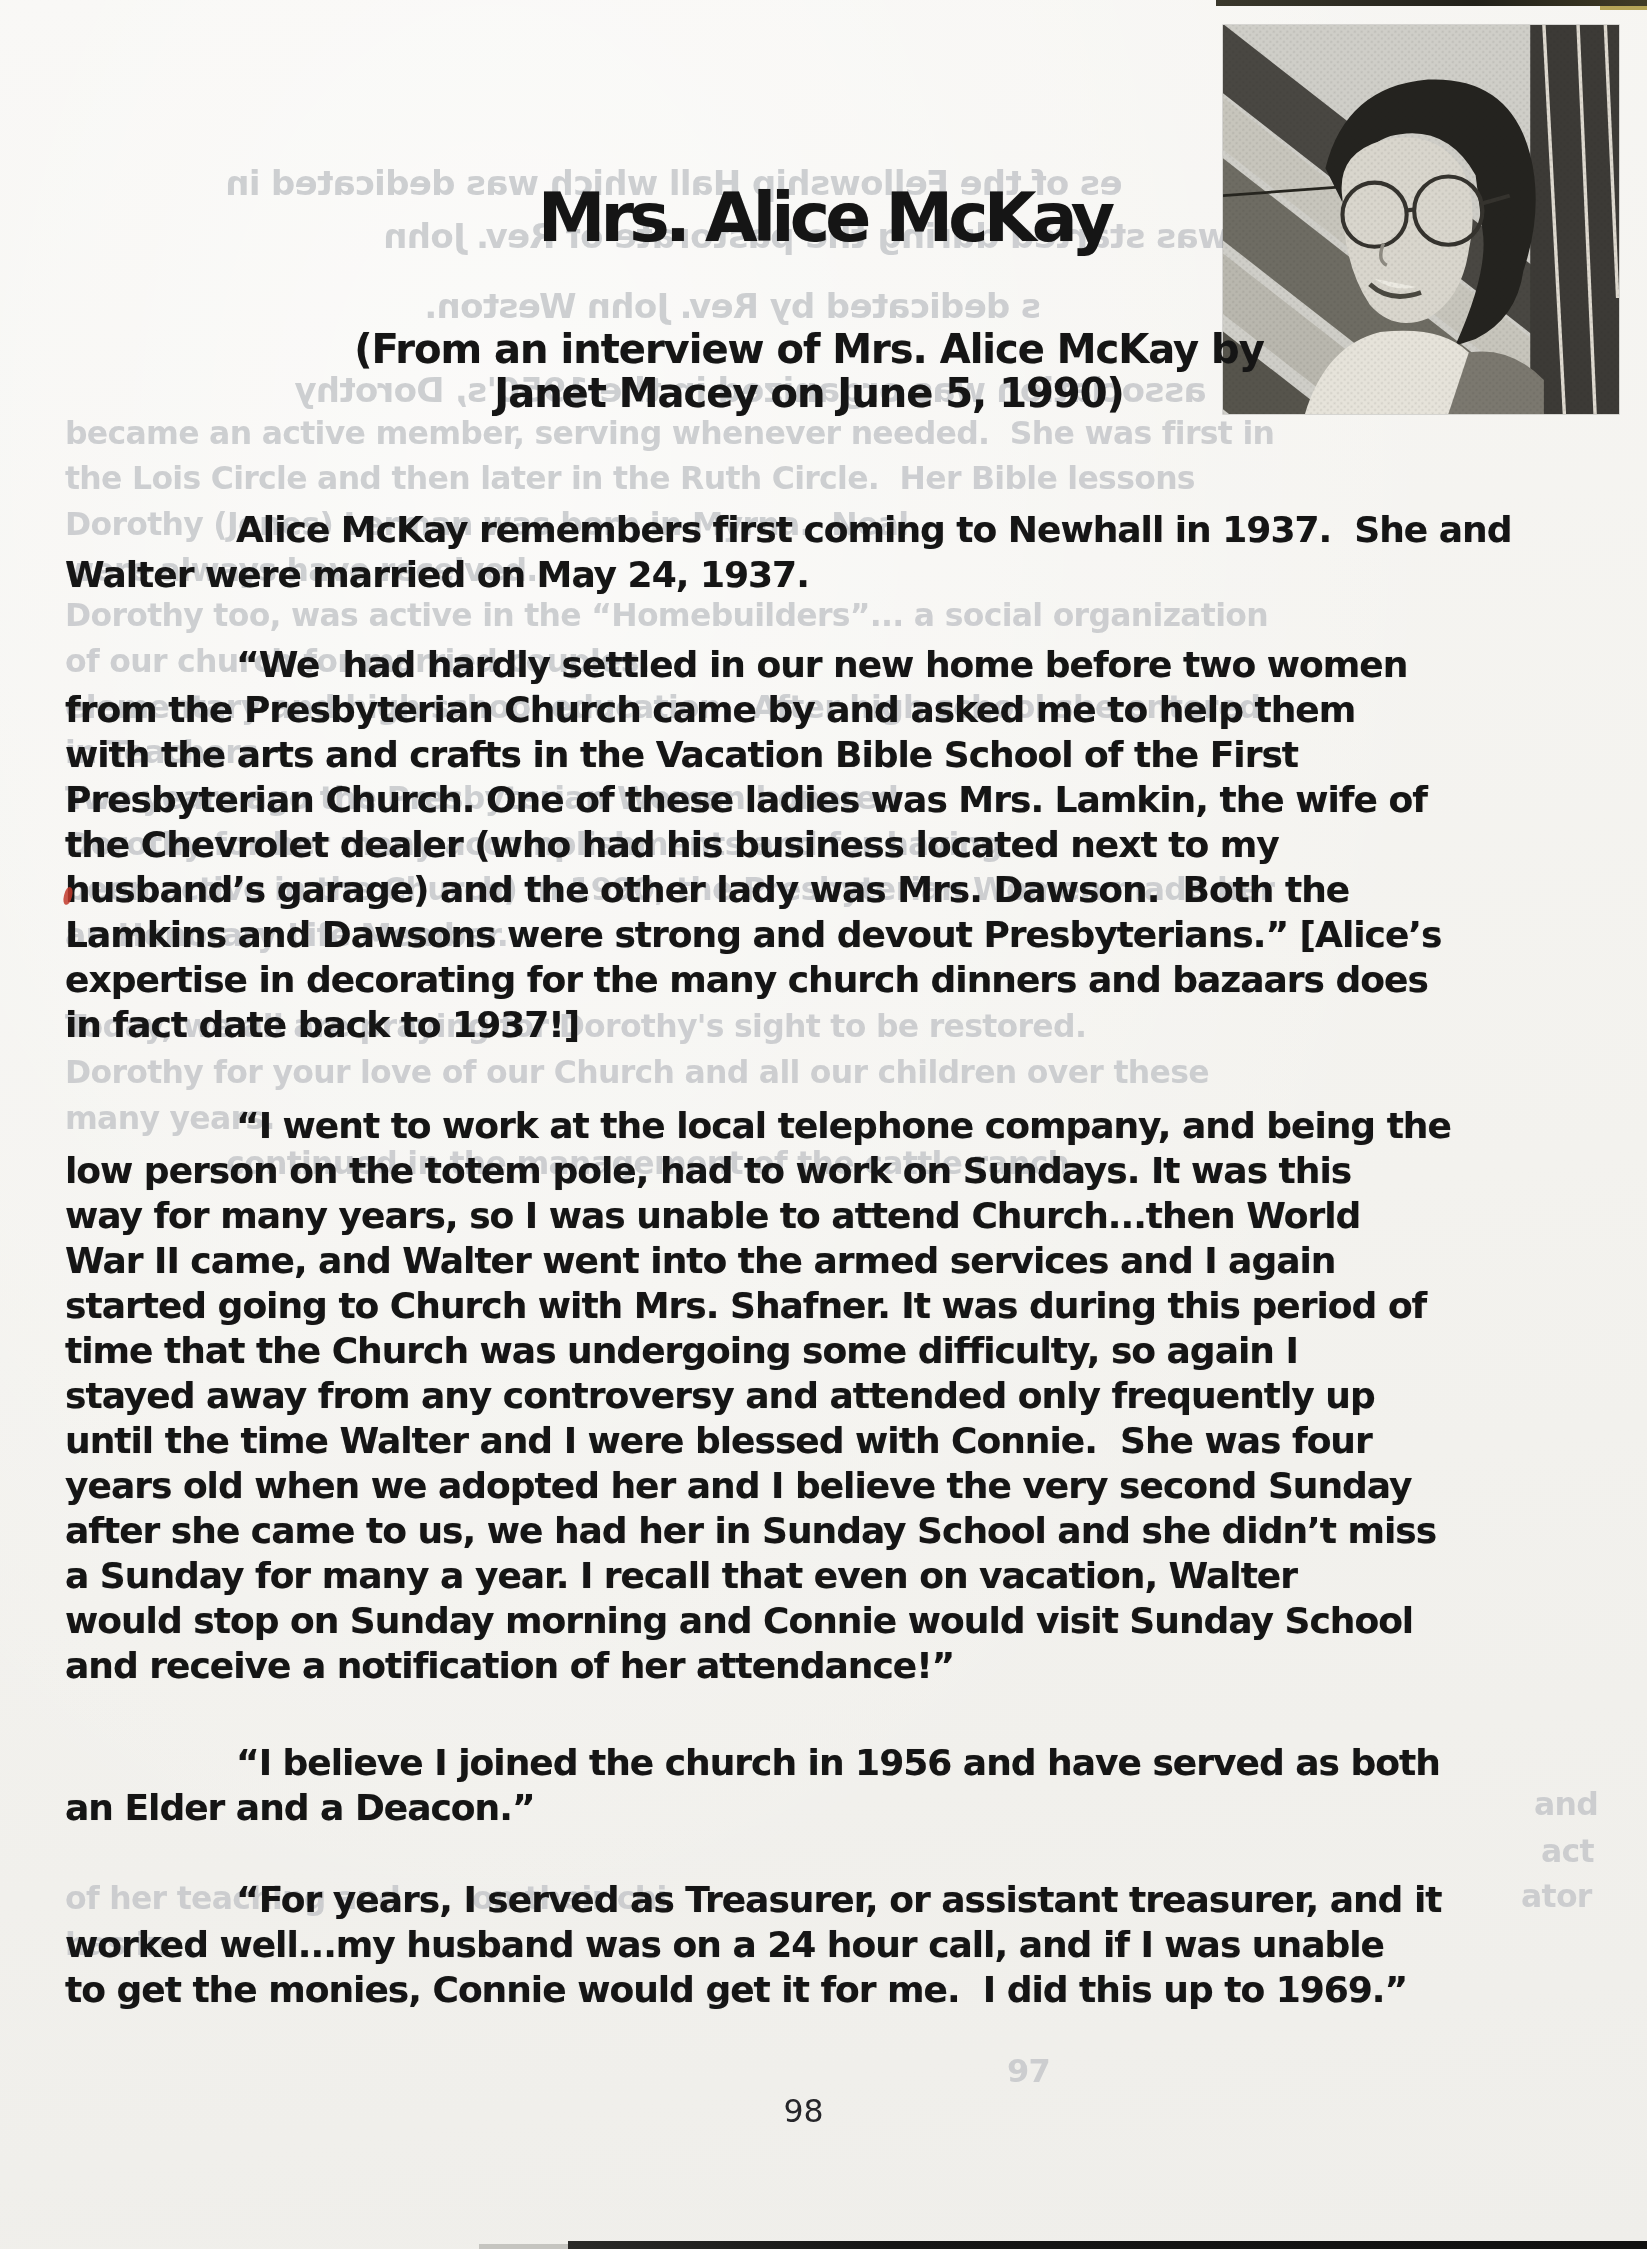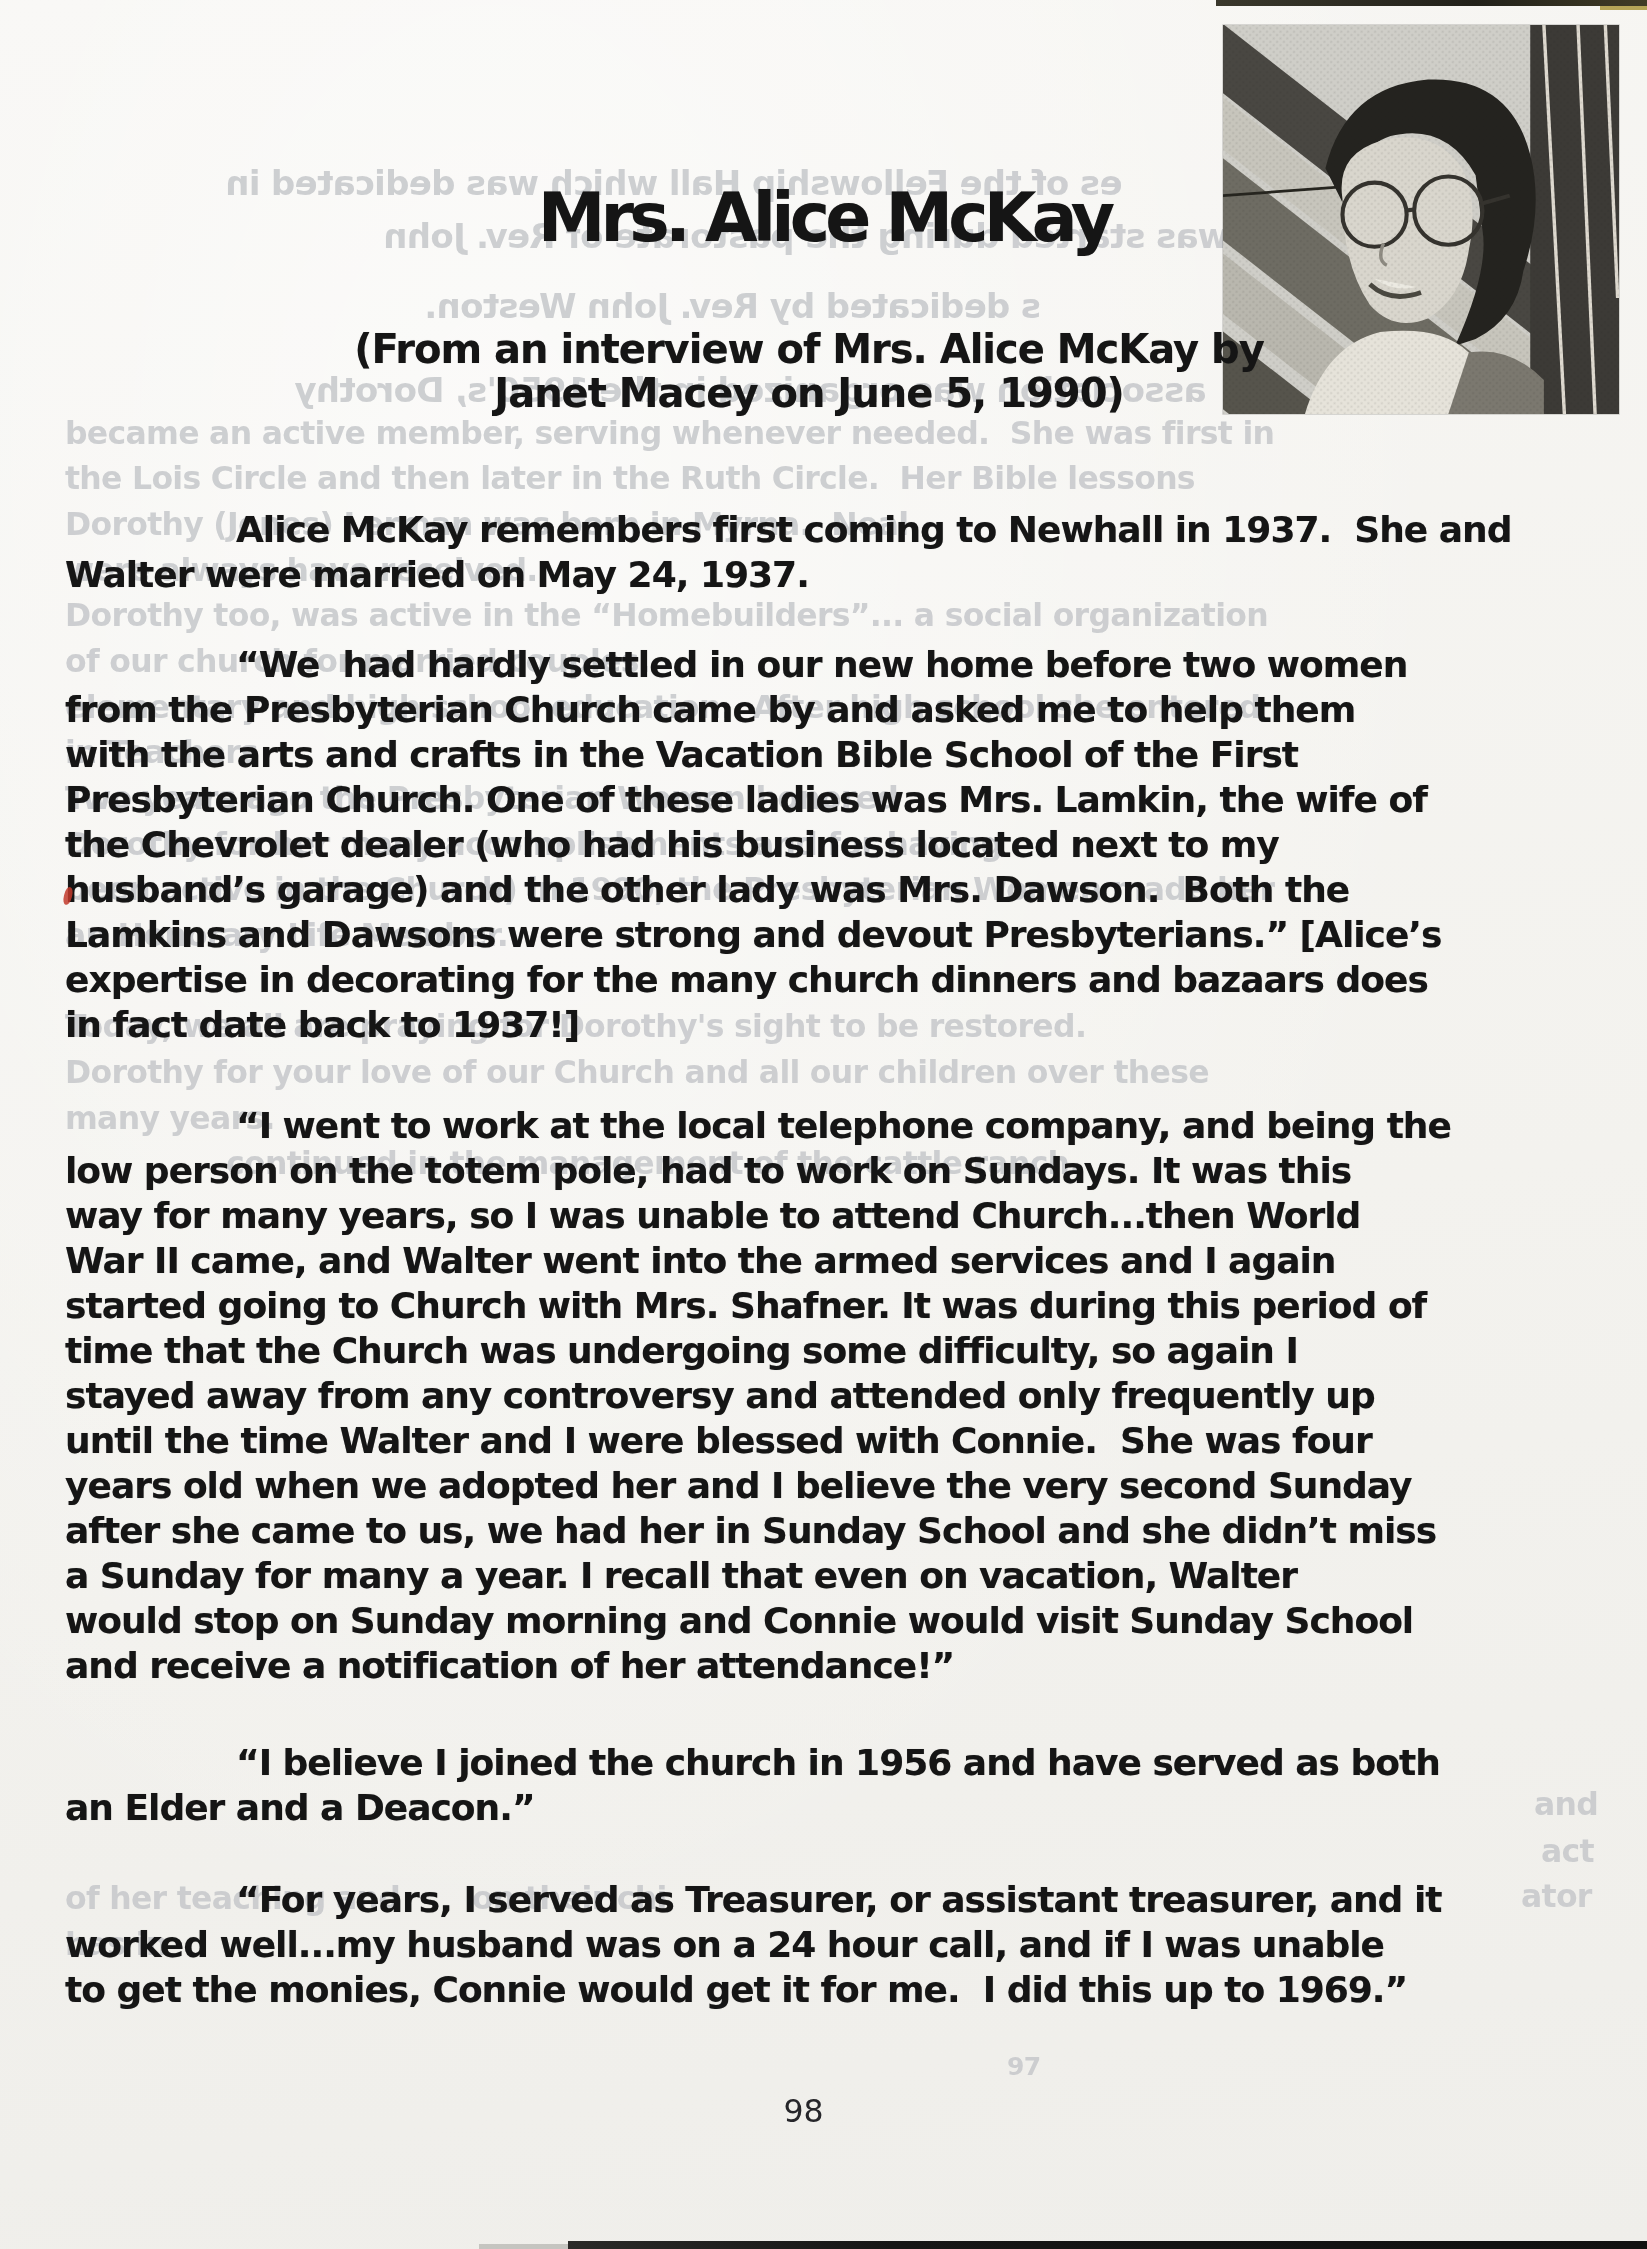--- a/index.html
+++ b/index.html
@@ -97,21 +97,21 @@
       <div class="ghost-line" style="top: 917px; left: 65px;">an Honorary Life Member.</div>
       <div class="ghost-line" style="top: 1008px; left: 65px;">Today, we all are praying for Dorothy's sight to be restored.</div>
       <div class="ghost-line" style="top: 1054px; left: 65px;">Dorothy for your love of our Church and all our children over these</div>
       <div class="ghost-line" style="top: 1100px; left: 65px;">many years.</div>
       <div class="ghost-line" style="top: 1145px; left: 226px;">continued in the management of the cattle ranch.</div>
       <div class="ghost-line" style="top: 1786px; left: 1534px;">and</div>
       <div class="ghost-line" style="top: 1833px; left: 1541px;">act</div>
       <div class="ghost-line" style="top: 1878px; left: 1521px;">ator</div>
       <div class="ghost-line" style="top: 1880px; left: 65px;">of her teaching and       on their chi</div>
       <div class="ghost-line" style="top: 1926px; left: 65px;">has in</div>
-      <div class="ghost-line" style="top: 2052px; left: 1007px; font-size: 25px;">97</div>
+      <div class="ghost-line" style="top: 2052px; left: 1007px; font-size: 32px;">97</div>
     </div>
 
   <div class="photo">
     <svg viewBox="0 0 580 570" preserveAspectRatio="none">
       <defs>
         <pattern id="ht" width="7" height="7" patternUnits="userSpaceOnUse" patternTransform="rotate(45)">
           <circle cx="3.5" cy="3.5" r="1.6" fill="#1c1c1a"></circle>
         </pattern>
       </defs>
       <rect width="580" height="570" fill="#cfcec8"></rect>

